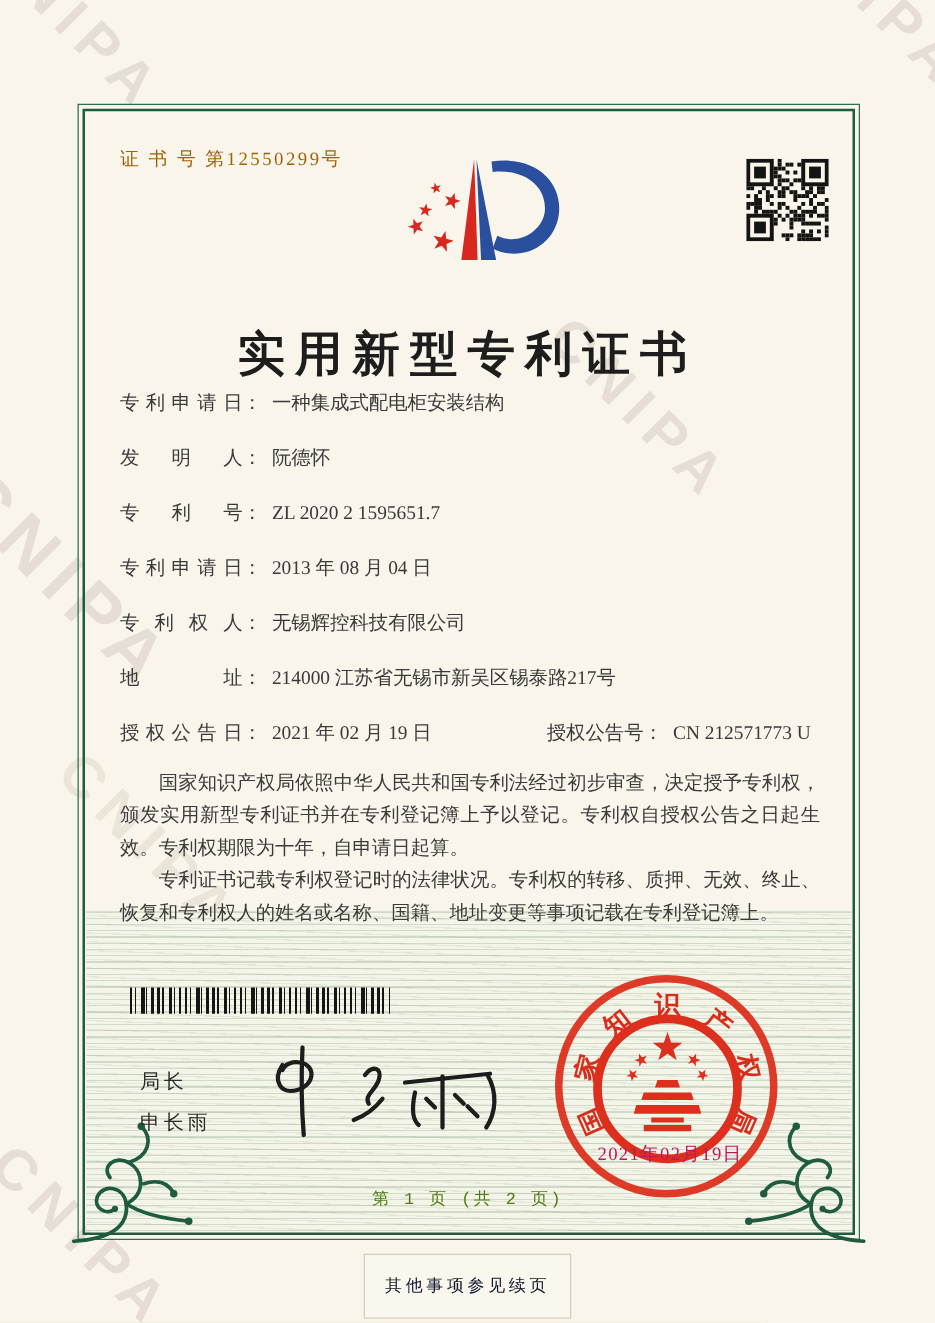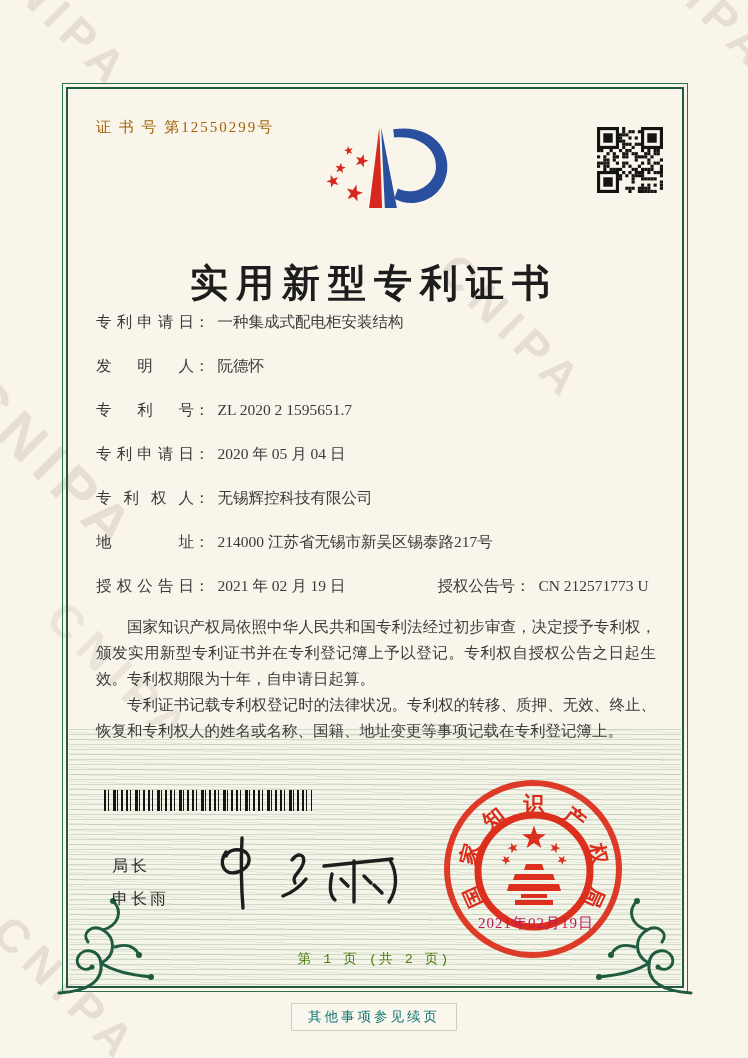--- a/index.html
+++ b/index.html
@@ -68,22 +68,22 @@
               border:6px solid rgba(219,42,24,0.92); border-radius:50%; }
   .seal-char{ position:absolute; left:50%; top:50%; font-size:21px; font-weight:bold;
               color:#d92c1b; font-family:"Liberation Serif",serif; }
   .seal-emblem{ position:absolute; left:33px; top:32px; width:126px; height:126px; }
   .seal-date{ position:absolute; left:18px; top:138px; width:160px; text-align:center;
               font-size:15px; letter-spacing:1px; color:#be185d; white-space:nowrap; }
 
   .page-num{ position:absolute; left:0; top:950px; width:100%; text-align:center;
              font-size:13.5px; color:#4d7c0f; letter-spacing:2px;font-family:Liberation Mono, monospace; }
   .footer-note{ position:absolute; left:50%; top:1003px; transform:translateX(-50%);
-                border:1px solid #d5ccba; padding:4px 16px; font-size:13.5px;
-                color:#0f766e; letter-spacing:3px; background:rgba(255,255,255,0.25); }
+                border:1px solid #d5ccba; padding:16px 16px; font-size:13.5px;
+                color:#0f172a; letter-spacing:3px; background:rgba(255,255,255,0.25); }
 </style>
 </head>
 <body>
 
 <div class="page">
 
   <div class="wm" style="left:-34px; top:-12px;">CNIPA</div>
   <div class="wm" style="left:608px; top:-30px;">CNIPA</div>
   <div class="wm" style="left:420px; top:300px;">CNIPA</div>
   <div class="wm" style="left:-60px; top:430px; font-size:58px;">CNIPA</div>
@@ -296,21 +296,21 @@
     <div class="field-row">
       <span class="flabel">专利申请日</span><span class="fcolon">：</span><span>一种集成式配电柜安装结构</span>
     </div>
     <div class="field-row">
       <span class="flabel">发明人</span><span class="fcolon">：</span><span>阮德怀</span>
     </div>
     <div class="field-row">
       <span class="flabel">专利号</span><span class="fcolon">：</span><span>ZL 2020 2 1595651.7</span>
     </div>
     <div class="field-row">
-      <span class="flabel">专利申请日</span><span class="fcolon">：</span><span>2020 年 05 月 04 日</span>
+      <span class="flabel">专利申请日</span><span class="fcolon">：</span><span>2013 年 08 月 04 日</span>
     </div>
     <div class="field-row">
       <span class="flabel">专利权人</span><span class="fcolon">：</span><span>无锡辉控科技有限公司</span>
     </div>
     <div class="field-row">
       <span class="flabel">地址</span><span class="fcolon">：</span><span>214000 江苏省无锡市新吴区锡泰路217号</span>
     </div>
     <div class="field-row">
       <span class="flabel">授权公告日</span><span class="fcolon">：</span><span>2021 年 02 月 19 日</span><span class="fpair2">授权公告号</span><span class="fcolon">：</span><span>CN 212571773 U</span>
     </div>

